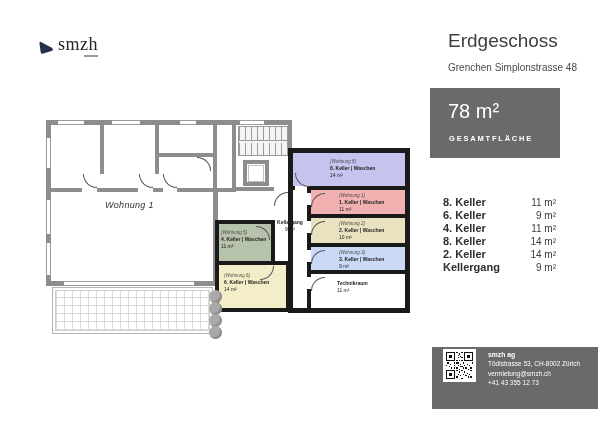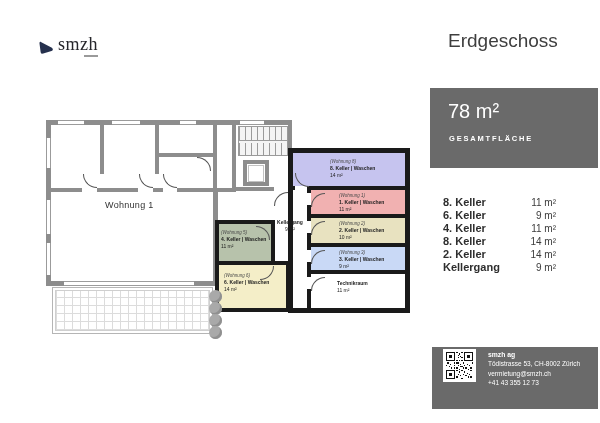--- a/index.html
+++ b/index.html
@@ -26,26 +26,26 @@
   .elev{position:absolute;left:243px;top:160px;width:26px;height:26px;box-sizing:border-box;border:4px solid #8d8d8d;background:#fff;}
   .elev i{display:block;margin:1px;height:15px;border:1px solid #c2c2c2;}
   .terrace{position:absolute;left:52px;top:287px;width:161px;height:47px;box-sizing:border-box;border:1px solid #b5b5b5;padding:2px;background:#fff;}
   .terrace i{display:block;width:100%;height:100%;box-sizing:border-box;border:1px solid #cfcfcf;background-image:repeating-linear-gradient(0deg,#dcdcdc 0 1px,transparent 1px 8px),repeating-linear-gradient(90deg,#dcdcdc 0 1px,transparent 1px 8px);}
   .bush{position:absolute;width:13px;height:13px;border-radius:50%;background:#a9a9a9;box-shadow:inset -2px -2px 0 #909090;}
 
   .rlabel{position:absolute;color:#1d1d1d;line-height:1.35;}
   .rlabel .l1{font-size:4.5px;font-style:italic;color:#4a4a4a;}
   .rlabel .l2{font-size:5px;font-weight:bold;}
   .rlabel .l3{font-size:5px;}
-  .apt-label{position:absolute;left:105px;top:200px;font-size:9px;color:#333;letter-spacing:.3px;}
+  .apt-label{position:absolute;left:105px;top:200px;font-size:9px;font-style:italic;color:#333;letter-spacing:.3px;}
 
   
   .title{position:absolute;left:448px;top:30px;font-size:19px;color:#3e3e3e;}
   .subtitle{position:absolute;left:448px;top:62px;font-size:10px;color:#4a4a4a;}
-  .areabox{position:absolute;left:430px;top:88px;width:130px;height:80px;background:#6a6a6a;color:#fff;padding-left:38px;}
+  .areabox{position:absolute;left:430px;top:88px;width:130px;height:70px;background:#6a6a6a;color:#fff;}
   .areabox .val{position:absolute;left:18px;top:12px;font-size:20px;}
   .areabox .lab{position:absolute;left:19px;top:46px;font-size:7.5px;font-weight:bold;letter-spacing:1.8px;}
   .roomlist{position:absolute;left:443px;top:196px;width:113px;}
   .lrow{display:flex;justify-content:space-between;line-height:13px;}
   .lname{font-size:11px;font-weight:bold;color:#2e2e2e;}
   .larea{font-size:10px;color:#3c3c3c;}
   .contact{position:absolute;left:432px;top:347px;width:166px;height:62px;background:#6a6a6a;color:#fff;}
   .qrtile{position:absolute;left:11px;top:2px;width:27px;height:27px;background:#fff;padding:3px;}
   .ctext{position:absolute;left:56px;top:3px;line-height:9.4px;}
   .ctext .co{font-size:6.8px;font-weight:bold;}
@@ -173,20 +173,21 @@
     <div class="terrace">
         <i></i>
       </div>
     <div class="bush" style="left:209px;top:290px"></div>
     <div class="bush" style="left:209px;top:302px"></div>
     <div class="bush" style="left:209px;top:314px"></div>
     <div class="bush" style="left:209px;top:326px"></div>
   </div>
 
   <div class="title">Erdgeschoss</div>
+  <div class="subtitle">Grenchen Simplonstrasse 48</div>
 
   <div class="areabox" style="background-color: rgb(106, 106, 106);">
     <div class="val">78 m²</div>
     <div class="lab">GESAMTFLÄCHE</div>
   </div>
 
   <div class="roomlist">
     <div class="lrow">
         <span class="lname">8. Keller</span>
         <span class="larea">11 m²</span>

